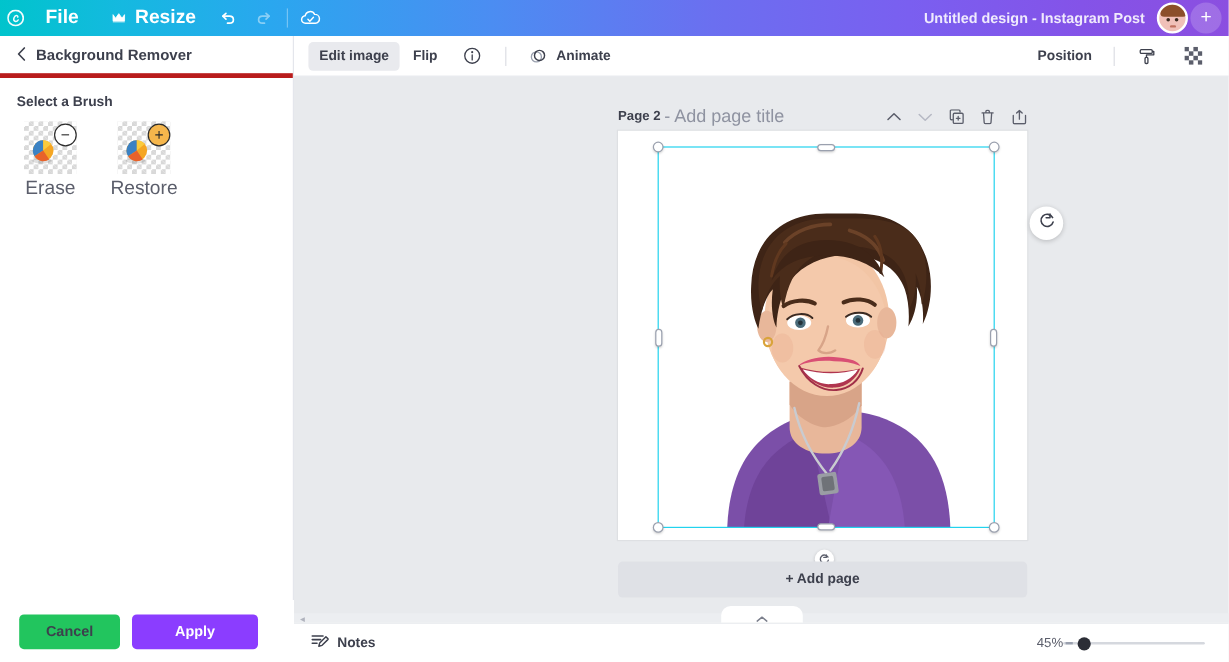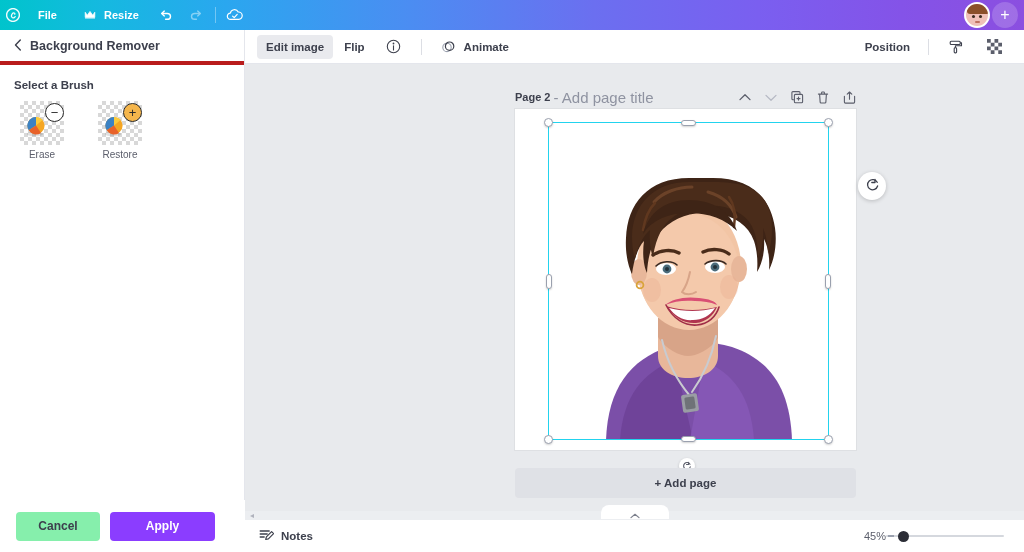--- a/index.html
+++ b/index.html
@@ -17,21 +17,21 @@
     background: linear-gradient(90deg,#00c4cc 0%,#15b9e0 10%,#2aa7ef 22%,#4b8df2 40%,#6b6ff0 58%,#7a5ff0 74%,#8453e8 88%,#8b4fe0 100%);
     display: flex; align-items: center;
     color: #fff; font-size: 12px; font-weight: bold;
   }
   .tb-home {
     width: 26px; height: 30px; display: flex; align-items: center; justify-content: center;
     font-size: 12px; color: #fff; opacity: .95;
   }
   .tb-item {
     height: 30px; padding: 0 12px; display: flex; align-items: center; gap: 5px;
-    font-size: 11px; font-weight: bold; color: #fff; white-space: nowrap;
+    font-size: 16px; font-weight: bold; color: #fff; white-space: nowrap;
   }
   .tb-icon-btn {
     width: 30px; height: 30px; display: flex; align-items: center; justify-content: center;
   }
   .tb-icon-btn.dim { opacity: .45; }
   .tb-sep { width: 1px; height: 16px; background: rgba(255,255,255,.35); margin: 0 4px; }
   .tb-spacer { flex: 1; }
   .tb-title {
     font-size: 12px; font-weight: bold; color: rgba(255,255,255,.88);
     padding-right: 10px; white-space: nowrap;
@@ -82,33 +82,33 @@
   }
   .ball { position: absolute; left: 4px; top: 12px; width: 26px; height: 26px; }
   .ball svg { display: block; }
   .badge {
     position: absolute; right: 0px; top: 2px; width: 19px; height: 19px;
     border-radius: 50%; background: #fff; border: 1.6px solid #2b2b2b;
     display: flex; align-items: center; justify-content: center;
     font-size: 13px; line-height: 1; color: #2b2b2b; font-weight: 400;
   }
   .badge.plus { background: #f5b64c; }
-  .brush-label { font-size: 10px; color: #5b5e6b; }
+  .brush-label { font-size: 16px; color: #5b5e6b; }
 
   .lp-footer {
     position: absolute; bottom: 0; left: 0; width: 245px; height: 52px;
     display: flex; align-items: center; gap: 10px; padding: 0 16px;
     background: #fff;
   }
   .btn {
     height: 29px; border-radius: 4px; font-size: 12px; font-weight: bold;
     display: flex; align-items: center; justify-content: center; border: none;
     cursor: pointer; font-family: "Liberation Sans", sans-serif;
   }
-  .btn-cancel { width: 84px; background: #86efac; color: #3d404d; }
+  .btn-cancel { width: 84px; background: #22c55e; color: #3d404d; }
   .btn-apply { width: 105px; background: #8b3dff; color: #fff; }
 
   
   .main {
     position: absolute; top: 30px; left: 245px; width: 779px; height: 522px;
     background: #e8eaed;
   }
   .toolbar {
     height: 34px; background: #fff; display: flex; align-items: center;
     padding: 0 12px; gap: 2px; border-bottom: 1px solid #e4e6ec;
@@ -252,20 +252,21 @@
 
     <div class="tb-icon-btn">
       <svg width="20" height="16" viewBox="0 0 20 16">
           <path d="M5.6 12.4a3.1 3.1 0 0 1-.3-6.2A4.2 4.2 0 0 1 13.2 5a3.7 3.7 0 0 1 .6 7.4z" fill="none" stroke="#fff" stroke-width="1.2" stroke-linejoin="round"></path>
           <path d="M7.6 9.1l1.6 1.6 3-3.3" fill="none" stroke="#fff" stroke-width="1.2" stroke-linecap="round" stroke-linejoin="round"></path>
         </svg>
     </div>
 
     <div class="tb-spacer"></div>
 
+    <div class="tb-title">Untitled design - Instagram Post</div>
 
     <div class="avatar">
       <div class="hair"></div>
       <div class="eye l"></div>
       <div class="eye r"></div>
       <div class="mouth"></div>
     </div>
     <div class="plus-btn">+</div>
   </div>
 

